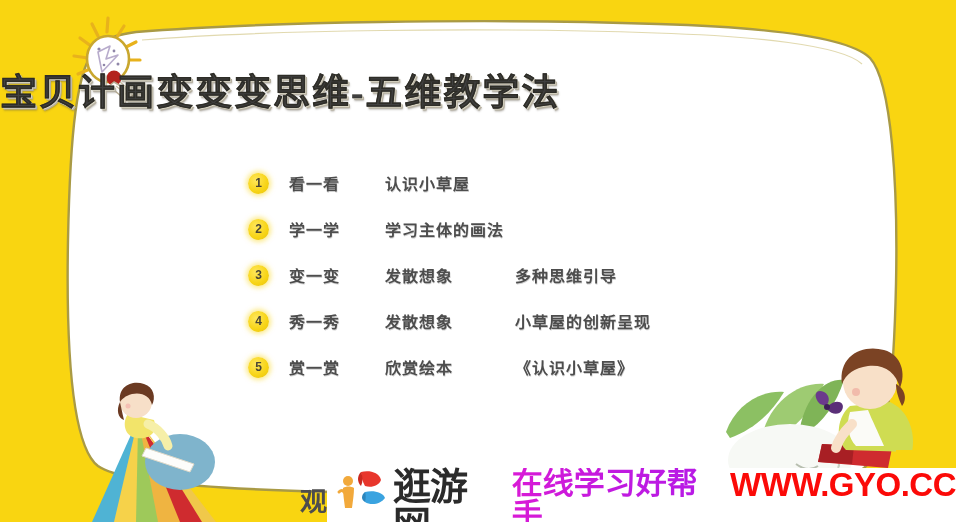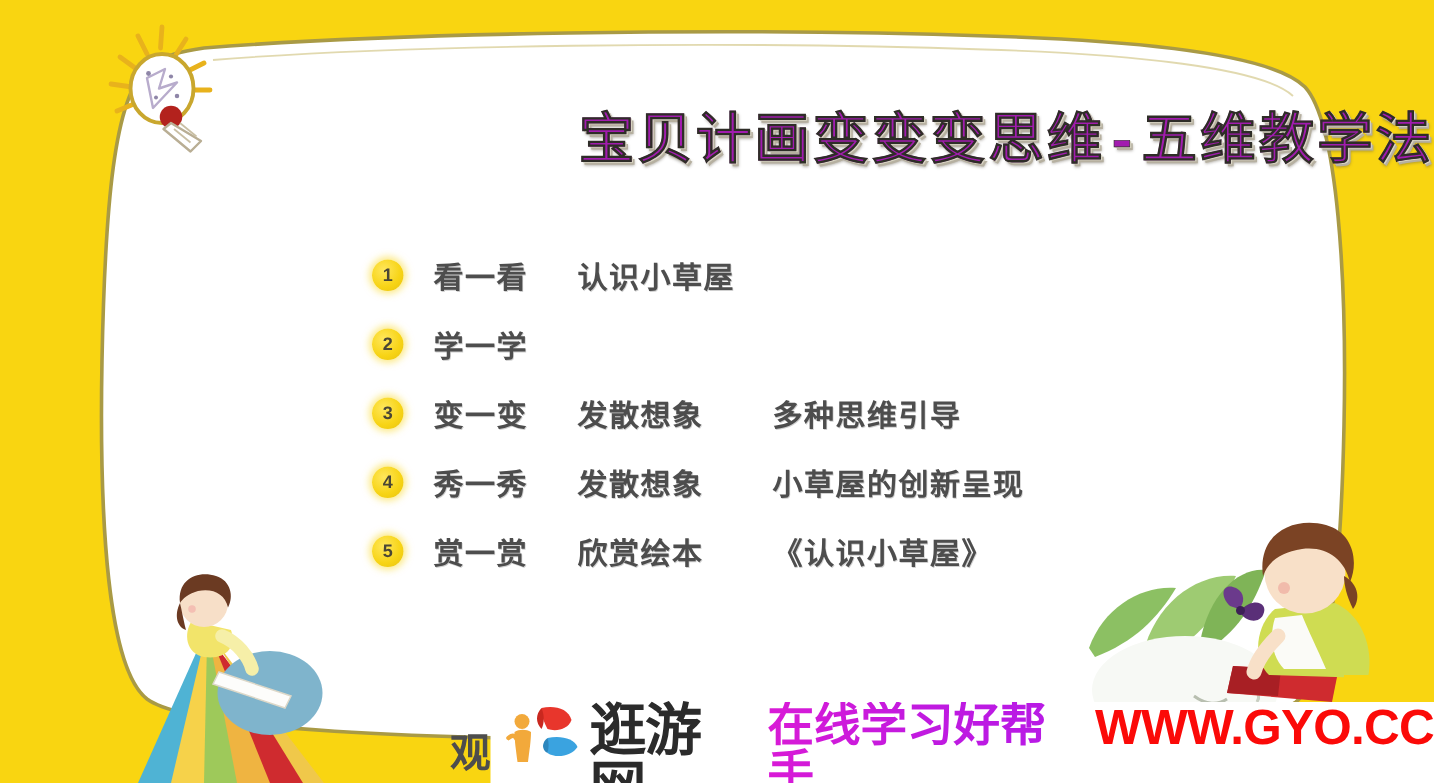--- a/index.html
+++ b/index.html
@@ -44,26 +44,26 @@
     height: 105px;
   }
   .bulb svg { width: 100%; height: 100%; display: block; }
 
   
   .title {
     position: absolute;
     left: 0;
     right: 0;
     top: 62px;
-    text-align: right;
-    font-family: Liberation Mono, monospace;
+    text-align: left;
+    font-family: Liberation Serif, serif;
     font-size: 37px;
     font-weight: 700;
     letter-spacing: 2px;
-    color: #a21caf;
+    color: #404040;
     text-shadow:
        1px 1px 0 #d9d5c4,
        2px 2px 0 #b6b0a0,
        2px 3px 2px rgba(90,85,70,.45);
     -webkit-text-stroke: 0.4px #2e2d27;
     white-space: nowrap;
   }
 
   
   .list {
@@ -87,21 +87,21 @@
     color: #4a4635;
     font-size: 12px;
     font-weight: 700;
     line-height: 21px;
     text-align: center;
     font-family: "Liberation Sans", sans-serif;
   }
   .c1, .c2, .c3 {
     color: #4d4d4d;
     font-weight: 700;
-    font-size: 20px;
+    font-size: 16px;
     letter-spacing: 1px;
     text-shadow: 0.5px 0.5px 0 rgba(120,120,120,.35);
     white-space: nowrap;
   }
   .c1 { margin-left: 20px; width: 96px; }
   .c2 { width: 130px; }
   .c3 { }
 
   
   .kid-left  { position: absolute; left: 62px;  top: 372px; width: 210px; height: 150px; }
@@ -226,20 +226,21 @@
 
     <div class="row">
       <span class="badge">1</span>
       <span class="c1">看一看</span>
       <span class="c2">认识小草屋</span>
     </div>
 
     <div class="row">
       <span class="badge">2</span>
       <span class="c1">学一学</span>
+      <span class="c3">学习主体的画法</span>
     </div>
 
     <div class="row">
       <span class="badge">3</span>
       <span class="c1">变一变</span>
       <span class="c2">发散想象</span>
       <span class="c3">多种思维引导</span>
     </div>
 
     <div class="row">

